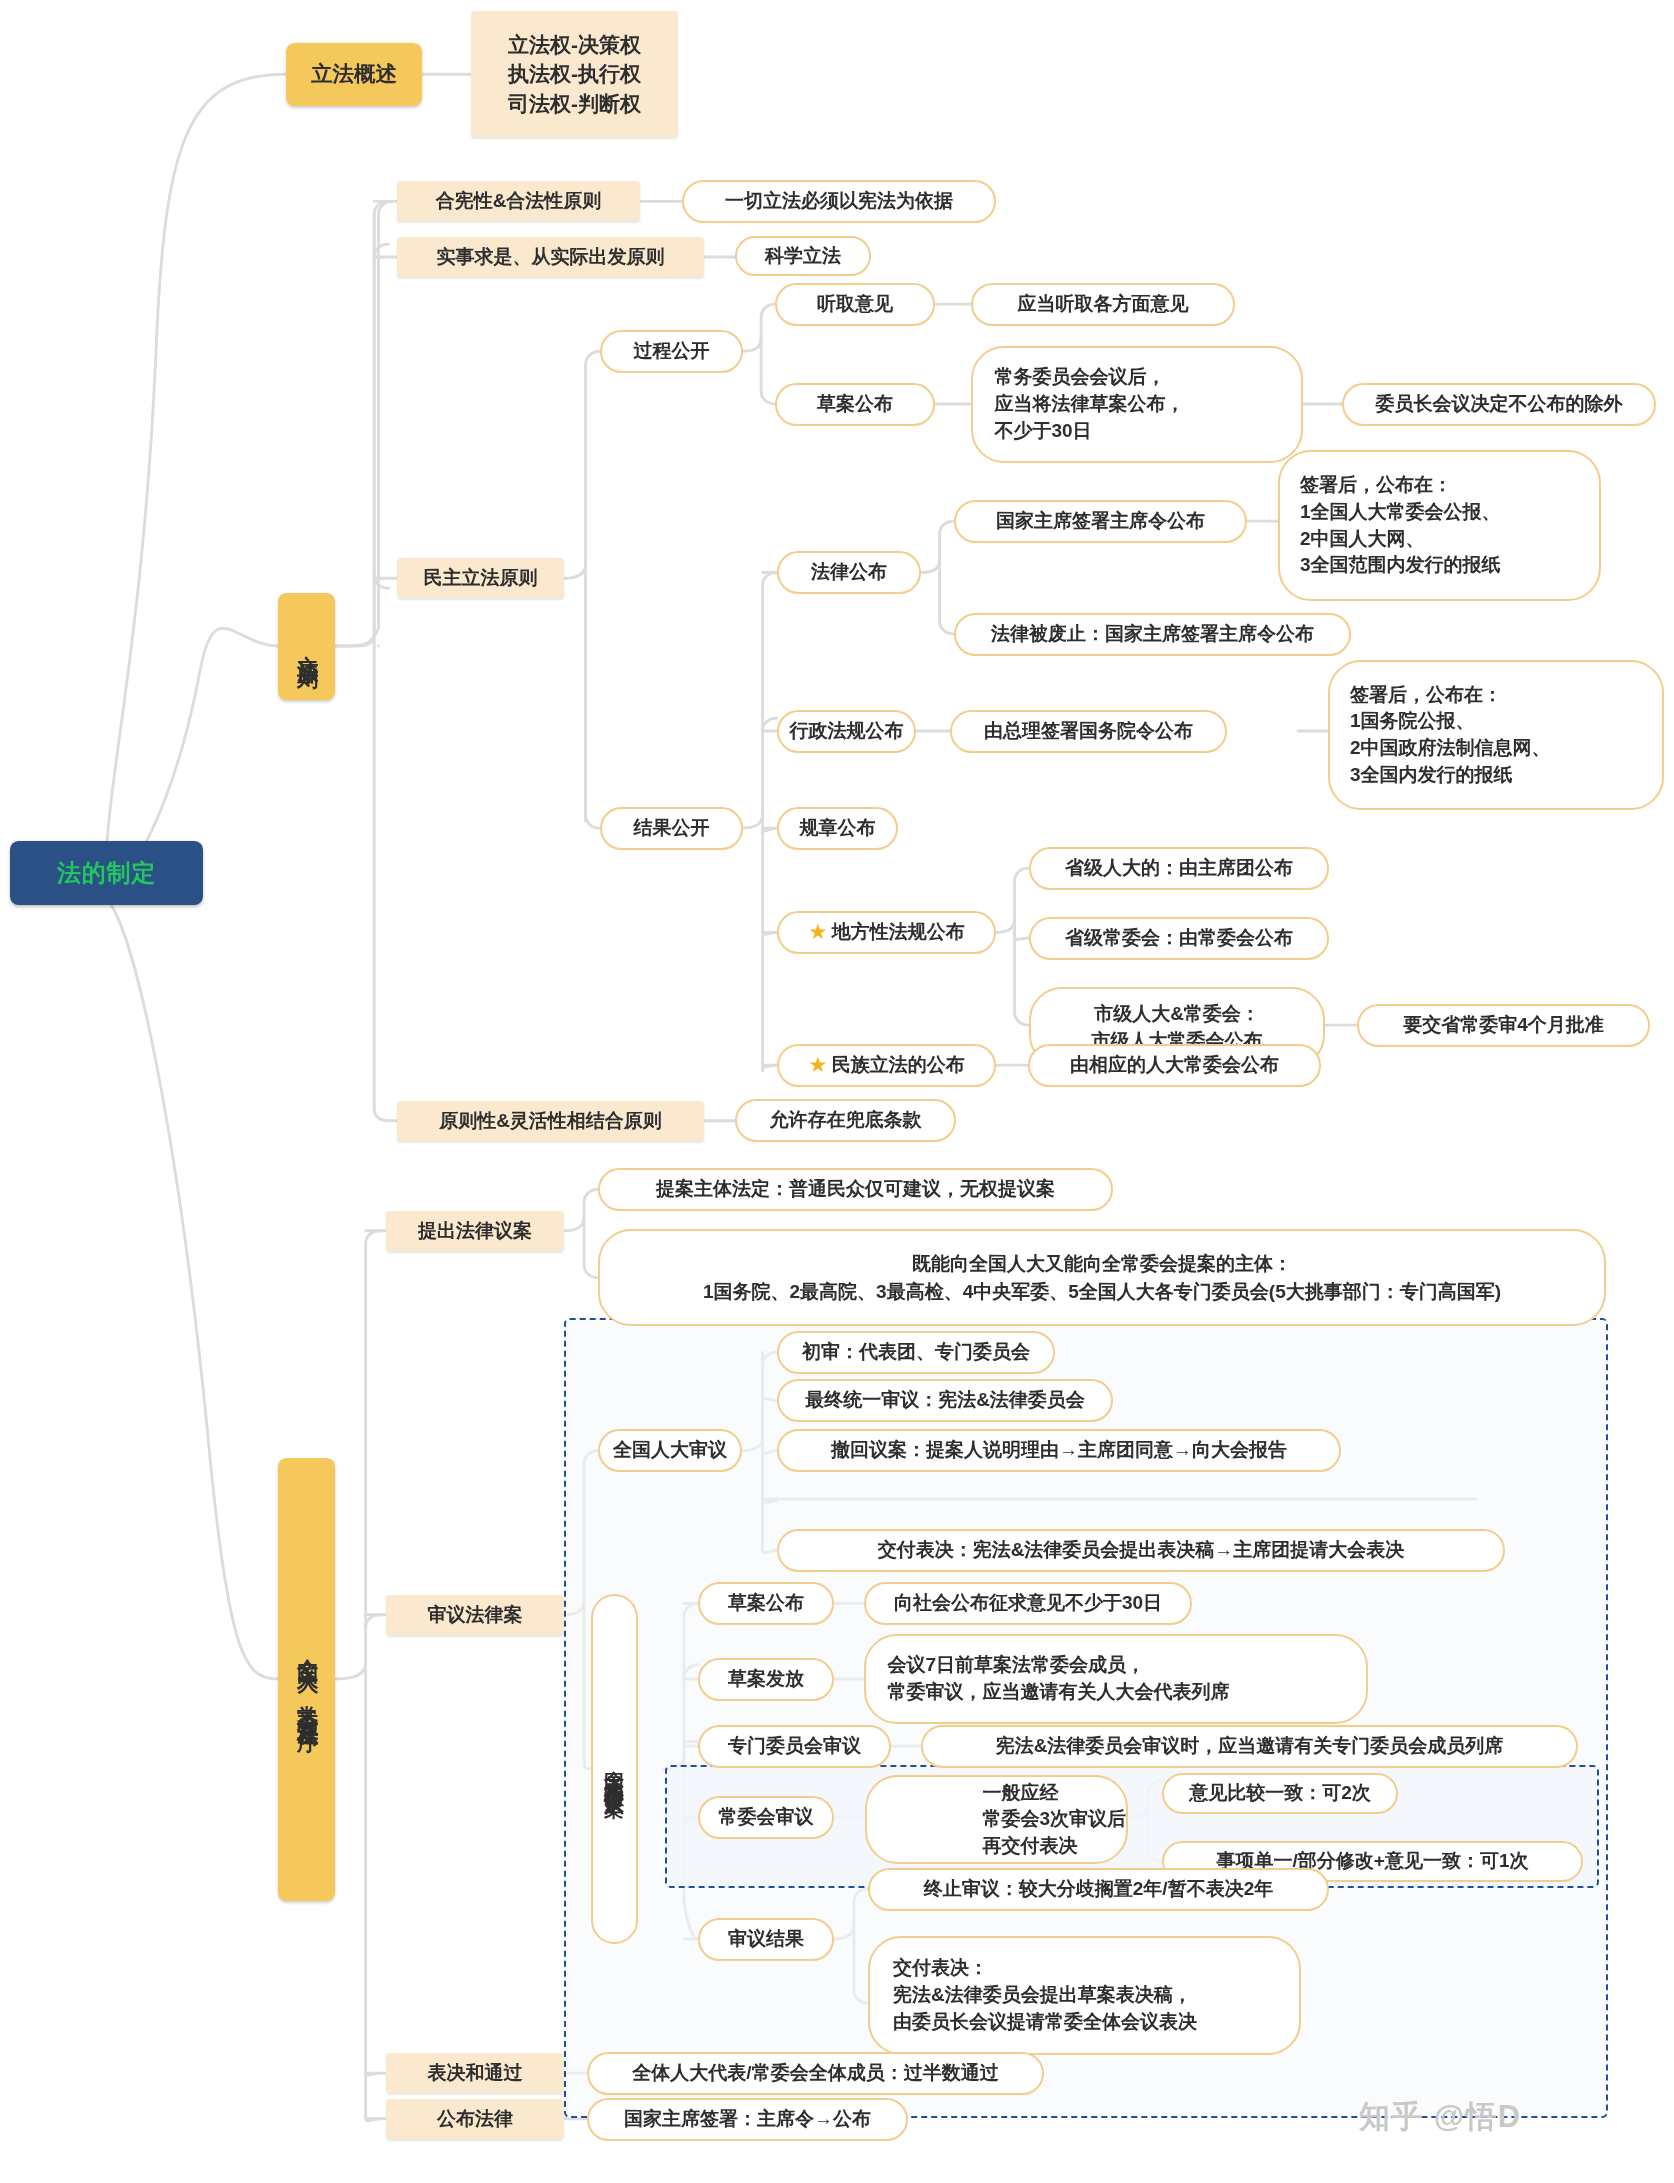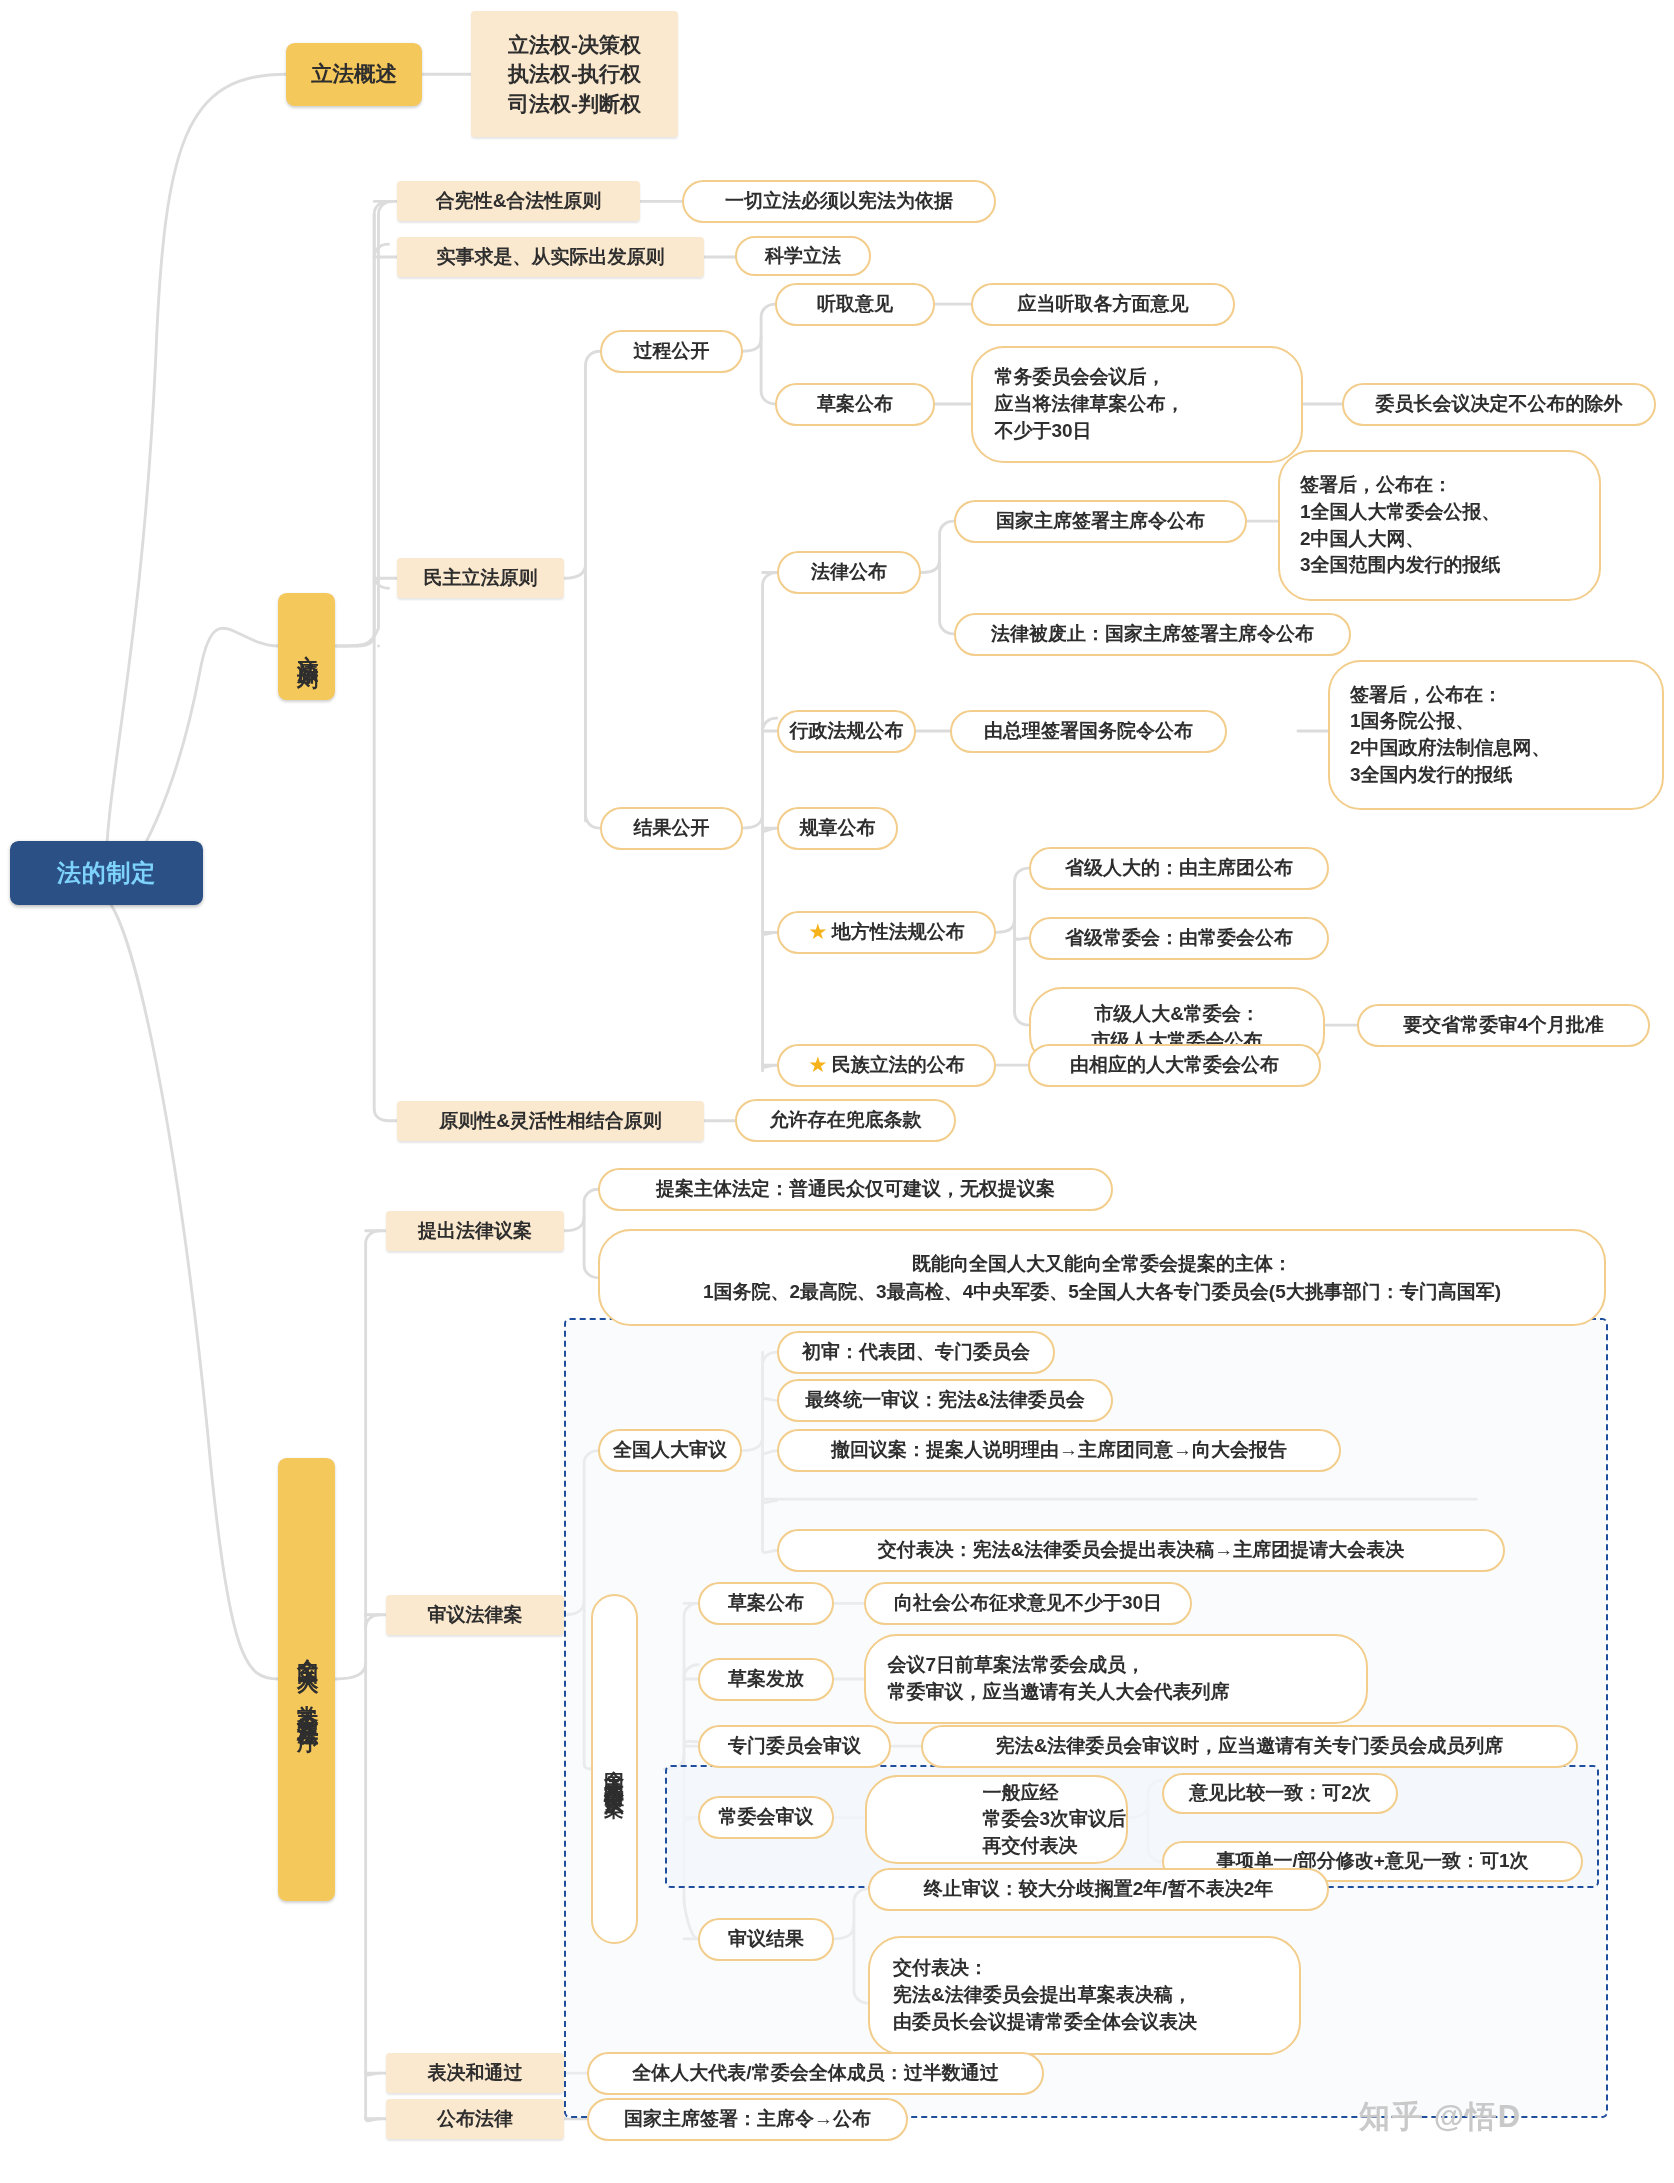--- a/index.html
+++ b/index.html
@@ -33,21 +33,21 @@
     justify-content: center;
     text-align: center;
     font-weight: bold;
     color: #2e2e2e;
     line-height: 1.28;
     white-space: pre-line;
   }
   
   .n-root {
     background: #2b5086;
-    color: #7dd3fc;
+    color: #22c55e;
     border-radius: 8.6px;
     font-size: 24px;
     box-shadow: 0 1.4px 3.6px rgba(0,0,0,0.25);
     letter-spacing: 0.7px;
   }
   
   .n-l1 {
     background: #f5c85c;
     border-radius: 8.6px;
     font-size: 21.4px;

